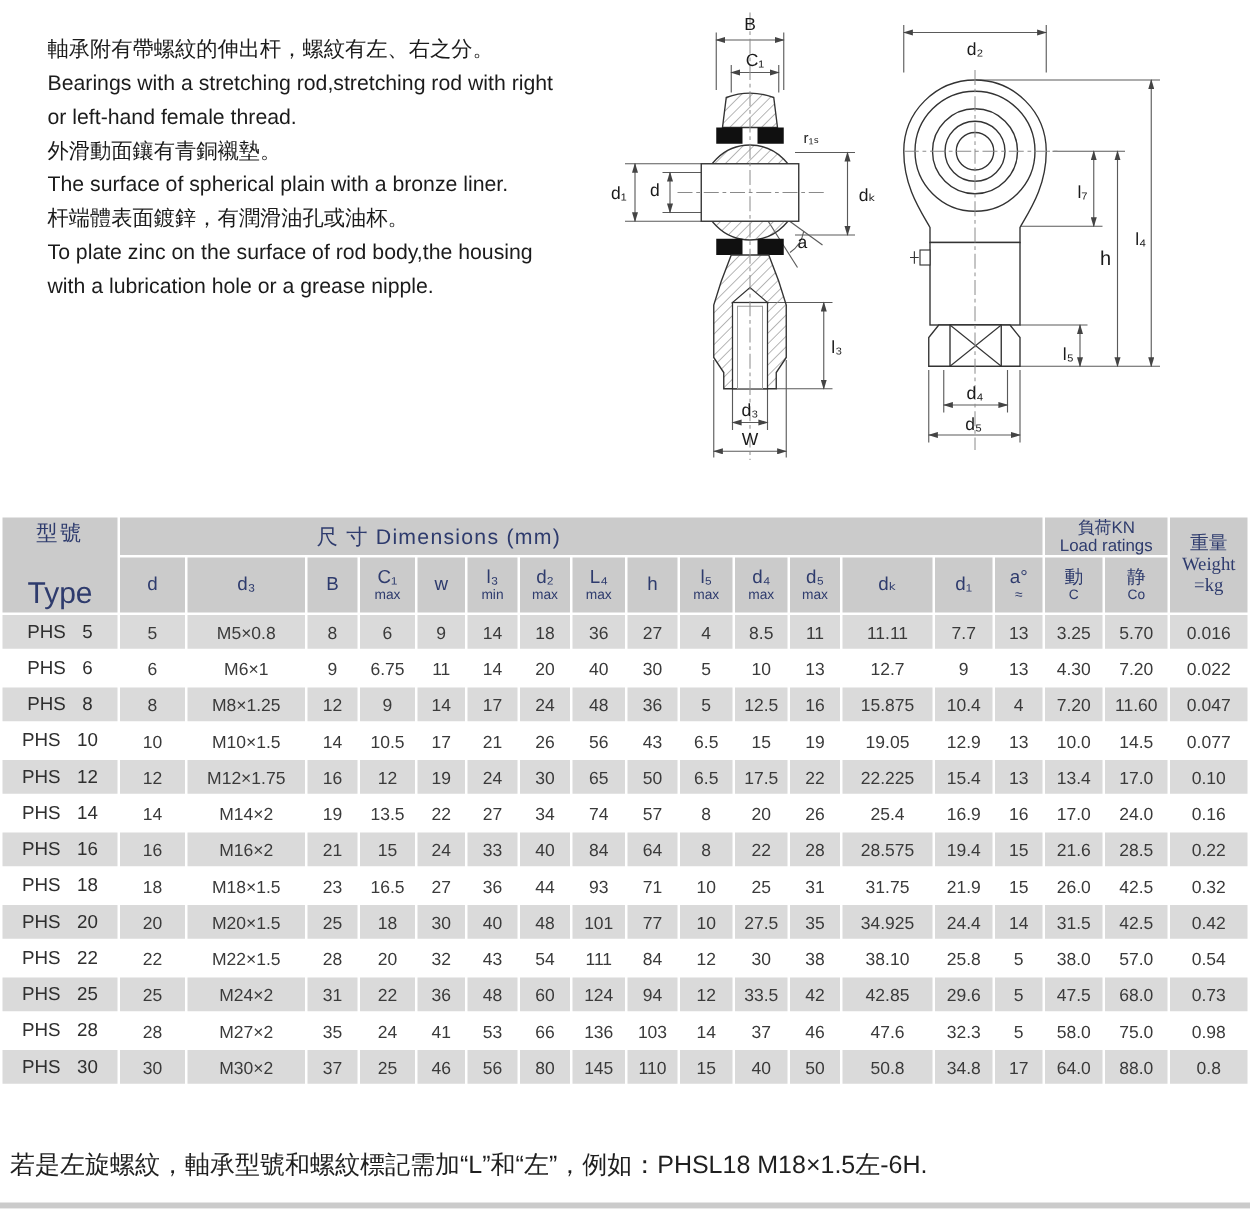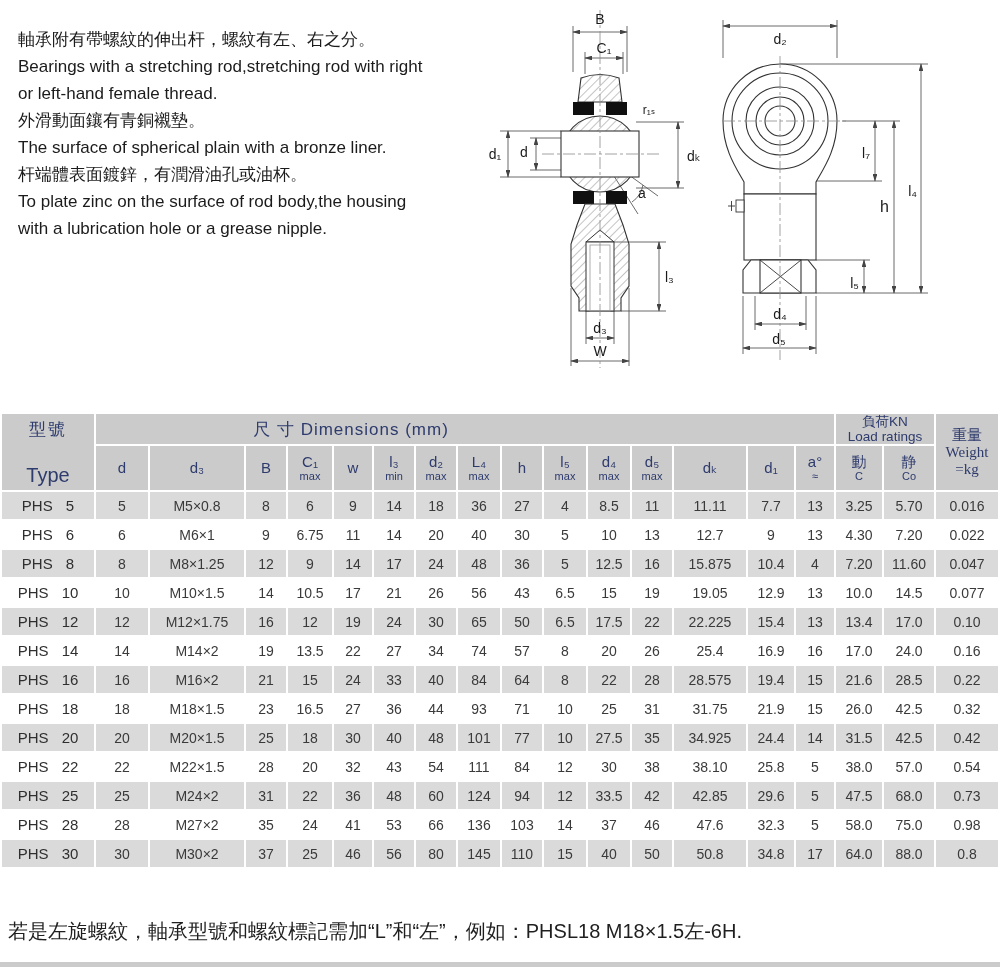--- a/index.html
+++ b/index.html
@@ -2,37 +2,37 @@
 <html style="--header-bg: #cbcbcb; --header-text: #2e3b6d; --row-alt-bg: #dadada;"><head>
 <meta charset="utf-8">
 <style>
   * { box-sizing: border-box; }
   html,body { margin:0; padding:0; background:#fff; }
   body { font-family:"Liberation Sans","DejaVu Sans",sans-serif; }
   #page { position:relative; width:1000px; height:967px; background:#fff; overflow:hidden; }
 
   
   .intro { position:absolute; left:18px; top:26px; width:475px; font-size:17px; line-height:27px; color:#1b1b1b; }
-  .intro-line { white-space:nowrap; }
+  .intro-line { white-space:nowrap;margin-left:20px; }
 
   
   .drawing { position:absolute; }
   #front-view { left:486px; top:4px; }
   #side-view  { left:720px; top:8px; }
   svg text { font-family:"Liberation Sans","DejaVu Sans",sans-serif; }
 
   
   table.dims { position:absolute; left:0; top:412px; width:1000px;
     border-collapse:separate; border-spacing:2px; table-layout:fixed; background:#fff; }
   table.dims th, table.dims td { padding:0; margin:0; text-align:center; vertical-align:middle; font-weight:normal; }
   thead th { background:var(--header-bg,#cbcbcb); color:var(--header-text,#2e3b6d); }
   .hdr-row1 th { height:30px; }
   .hdr-row2 th { height:44px; }
   .type-th .zh { font-size:17px; letter-spacing:2px; margin-bottom:23px; }
-  .type-th .en { font-size:20px; }
+  .type-th .en { font-size:24px; }
   .dims-th { font-size:17px; letter-spacing:1px; padding-right:228px !important; }
   .load-th div { font-size:13.5px; line-height:15px; }
   .weight-th div { font-size:15px; line-height:17px;font-family:Liberation Serif, serif; }
   .sub-th .sym { font-size:15px; line-height:16px; }
   .sub-th .sub { font-size:11px; line-height:12px; }
   tbody td { font-size:14px; color:#3a3a3a; height:27px; }
   tbody tr.row-odd  td { background:var(--row-alt-bg,#dadada); }
   tbody tr.row-even td { background:#ffffff; }
   td.type-cell { font-size:15px; word-spacing:9px; color:#2f2f2f; }
 

